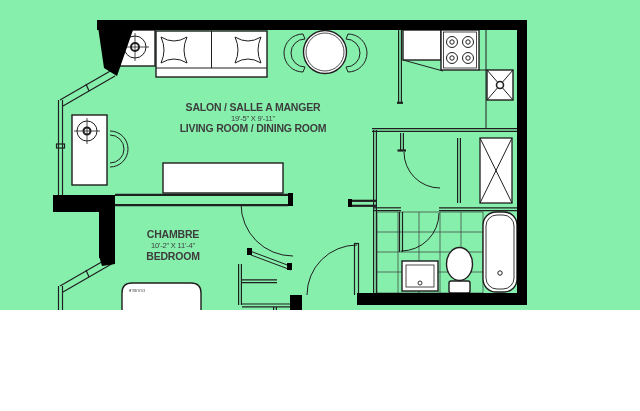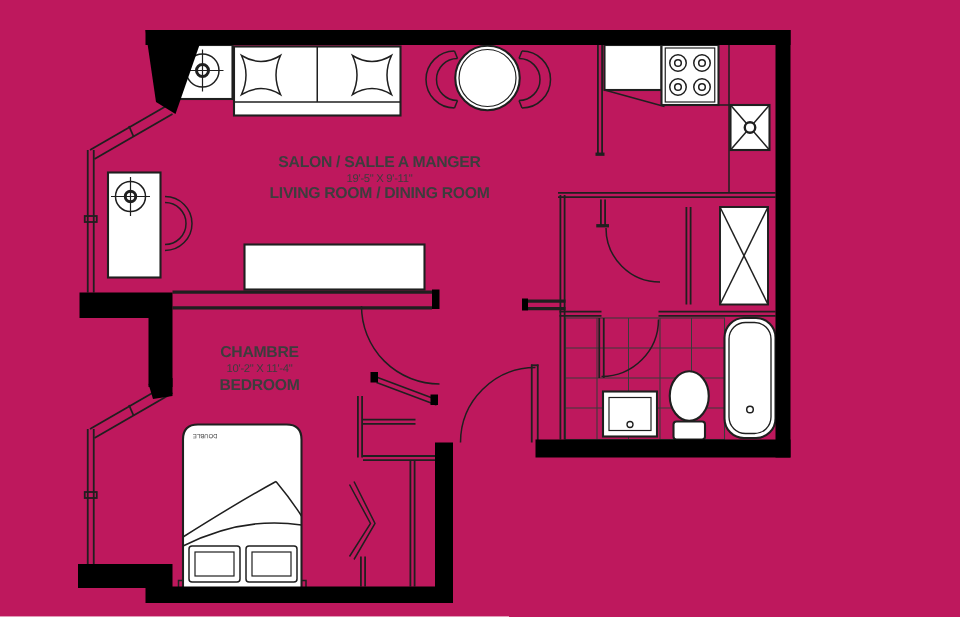--- a/index.html
+++ b/index.html
@@ -1,16 +1,16 @@
 <!DOCTYPE html>
 <html><head>
 <meta charset="utf-8">
 <style>
   html,body{margin:0;padding:0;background:#ffffff;}
-  .stage{width:640px;height:411px;position:relative;background:#be185d;overflow:hidden;}
+  .stage{width:640px;height:310px;position:relative;background:#86efac;overflow:hidden;}
   svg{display:block;}
   text{font-family:"Liberation Sans","DejaVu Sans",sans-serif;fill:#3d3d3d;}
   .room-title{font-size:10.5px;font-weight:700;letter-spacing:-0.2px;}
   .room-dims{font-size:7.5px;font-weight:400;letter-spacing:-0.2px;}
   .bed-label{font-size:4px;font-weight:400;}
   .thin{stroke:#1f1f1f;stroke-width:1.2;fill:none;}
   .wall2{stroke:#1f1f1f;stroke-width:2.2;fill:none;}
   .furn{stroke:#1f1f1f;stroke-width:1.4;fill:#ffffff;}
   .furnline{stroke:#1f1f1f;stroke-width:1;fill:none;}
   .tile{stroke:#3a3a3a;stroke-width:0.7;fill:none;}

